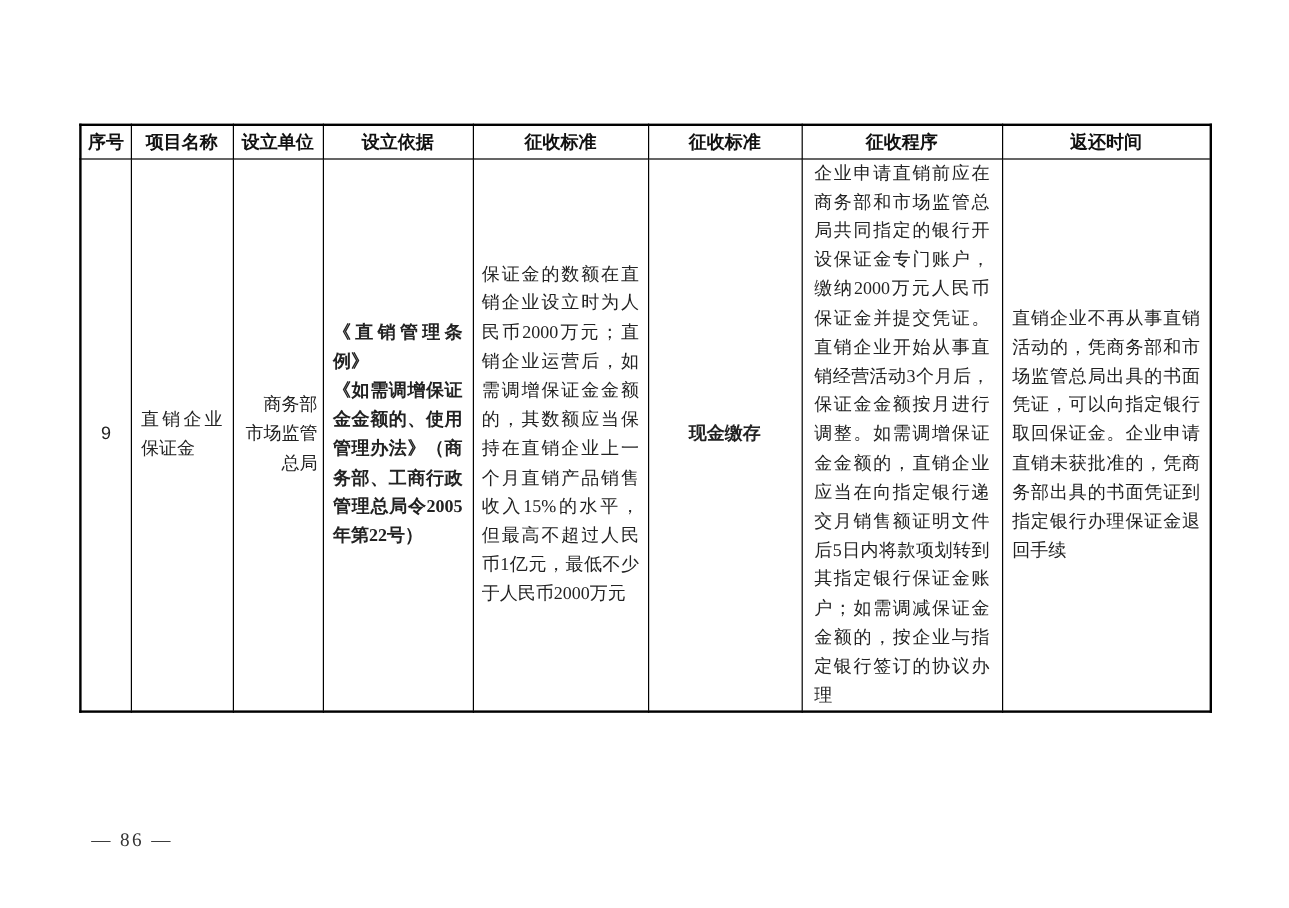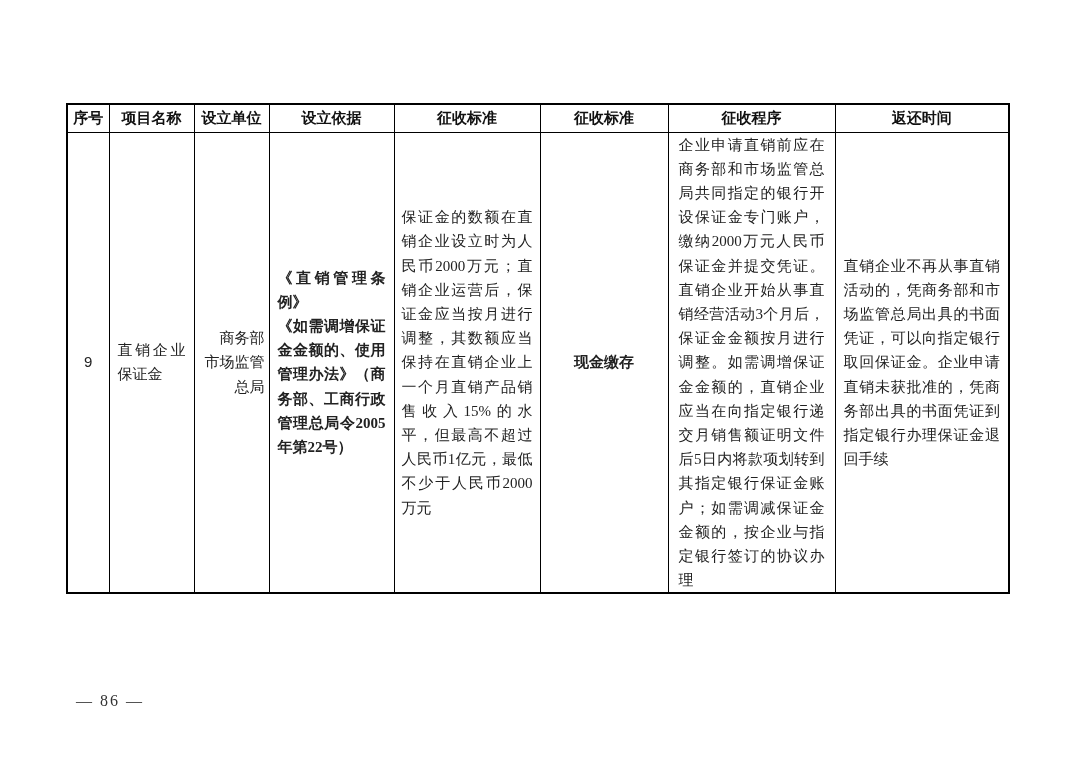--- a/index.html
+++ b/index.html
@@ -99,21 +99,21 @@
         </td>
         <td class="col-unit">
           <div>商务部</div>
           <div>市场监管总局</div>
         </td>
         <td class="col-basis">
           <div class="para">《直销管理条例》</div>
           <div class="para">《如需调增保证金金额的、使用管理办法》（商务部、工商行政管理总局令2005年第22号）</div>
         </td>
         <td class="col-standard">
-          <div class="para">保证金的数额在直销企业设立时为人民币2000万元；直销企业运营后，保证金应当按月进行调整，其数额应当保持在直销企业上一个月直销产品销售收入15%的水平，但最高不超过人民币1亿元，最低不少于人民币2000万元</div>
+          <div class="para">保证金的数额在直销企业设立时为人民币2000万元；直销企业运营后，如需调增保证金金额的，其数额应当保持在直销企业上一个月直销产品销售收入15%的水平，但最高不超过人民币1亿元，最低不少于人民币2000万元</div>
         </td>
         <td class="col-method">
           <div>现金缴存</div>
         </td>
         <td class="col-procedure">
           <div class="para">企业申请直销前应在商务部和市场监管总局共同指定的银行开设保证金专门账户，缴纳2000万元人民币保证金并提交凭证。直销企业开始从事直销经营活动3个月后，保证金金额按月进行调整。如需调增保证金金额的，直销企业应当在向指定银行递交月销售额证明文件后5日内将款项划转到其指定银行保证金账户；如需调减保证金金额的，按企业与指定银行签订的协议办理</div>
         </td>
         <td class="col-return">
           <div class="para">直销企业不再从事直销活动的，凭商务部和市场监管总局出具的书面凭证，可以向指定银行取回保证金。企业申请直销未获批准的，凭商务部出具的书面凭证到指定银行办理保证金退回手续</div>
         </td>

